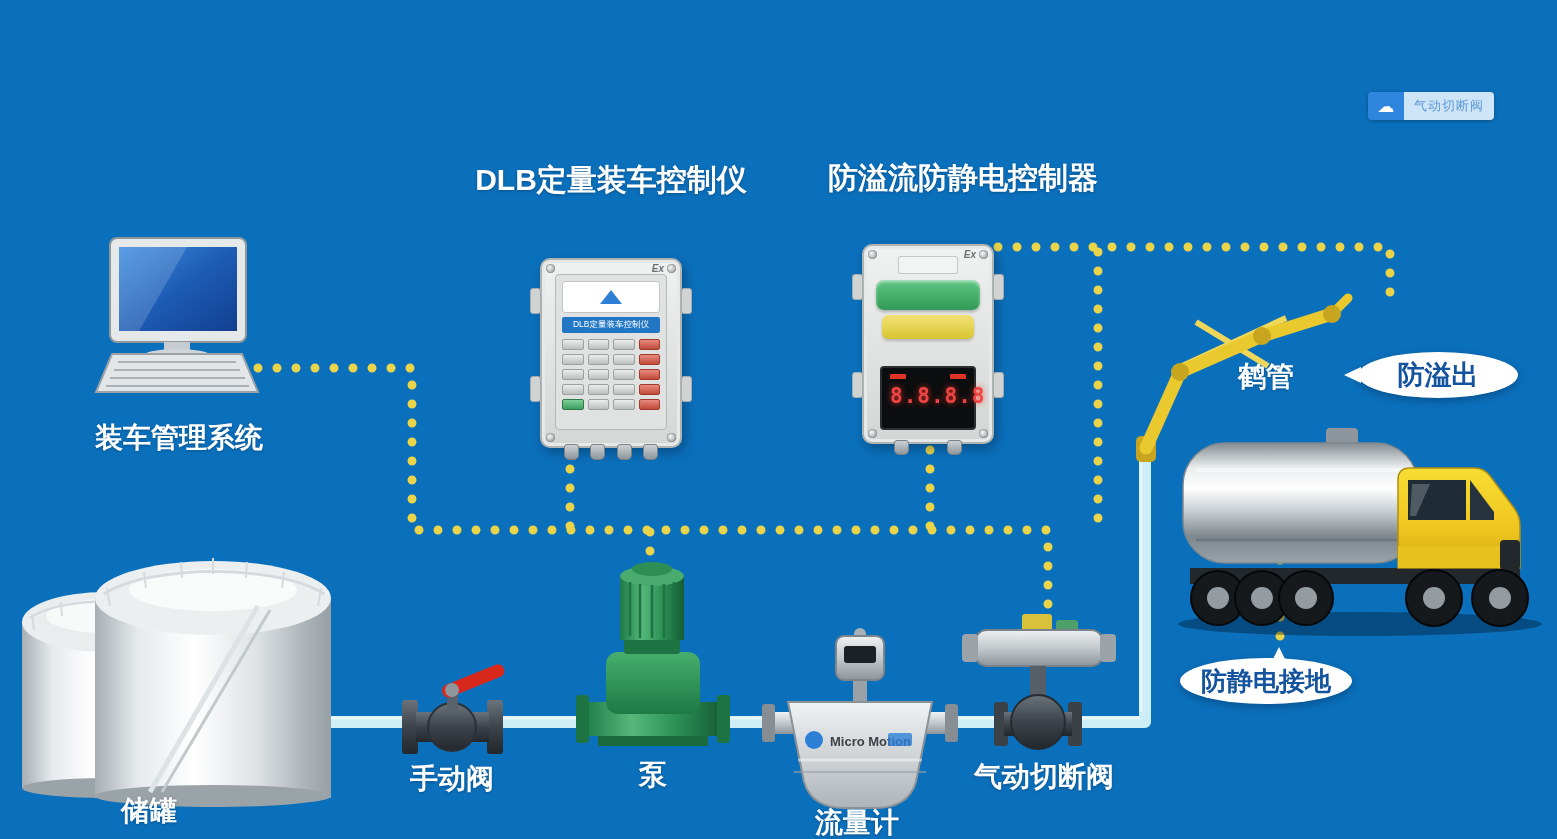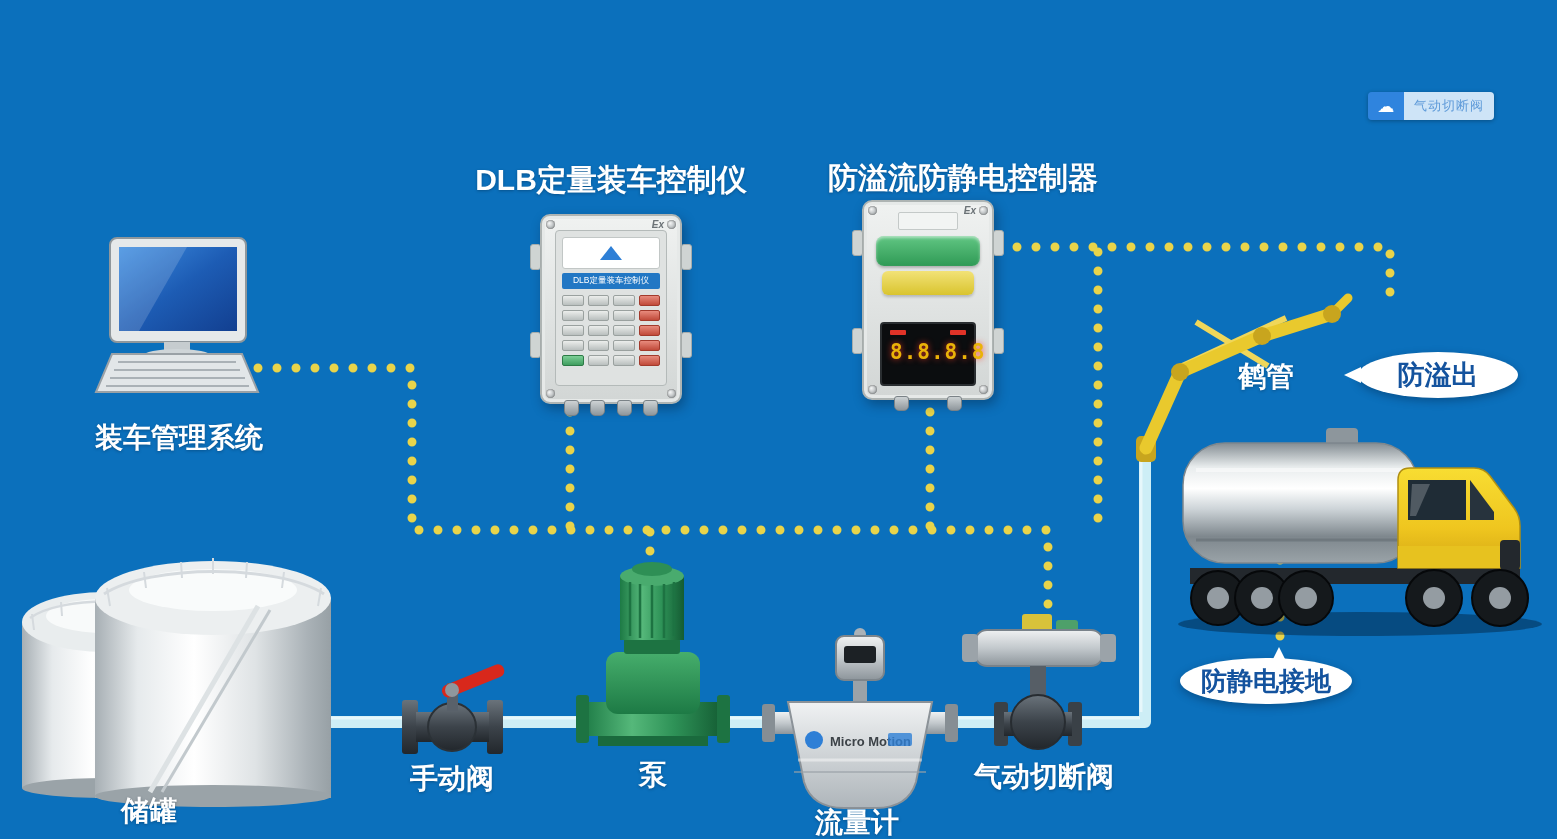--- a/index.html
+++ b/index.html
@@ -28,21 +28,21 @@
     display:flex; align-items:center; justify-content:center;
     color:#14539e; font-weight:800; box-shadow:0 3px 8px rgba(0,25,55,.35); }
   .callout .tail { position:absolute; width:0; height:0; }
   .tail-left { left:-14px; top:15px; border-top:8px solid transparent;
     border-bottom:8px solid transparent; border-right:17px solid #fff; }
   .tail-top { top:-11px; left:92px; border-left:7px solid transparent;
     border-right:7px solid transparent; border-bottom:14px solid #fff; }
 
   .device { position:absolute; background:linear-gradient(180deg,#f0f2f1,#d2d6d5);
     border:2px solid #aeb4b3; border-radius:10px;
-    box-shadow:inset 0 0 0 3px #e6e9e8, 3px 5px 12px rgba(0,20,40,.35); }
+    box-shadow:inset 0 0 0 3px #e6e9e8, 3px 5px 12px rgba(0,20,40,.35);margin-top:44px; }
   .screw { position:absolute; width:9px; height:9px; border-radius:50%;
     background:radial-gradient(circle at 35% 35%, #f6f7f7, #8e9598);
     box-shadow:inset 0 0 2px #555; }
   .s-tl{left:4px;top:4px} .s-tr{right:4px;top:4px} .s-bl{left:4px;bottom:4px} .s-br{right:4px;bottom:4px}
   .ear { position:absolute; width:11px; height:26px; background:#cfd4d3;
     border:1px solid #a6acab; border-radius:3px; }
   .ear-l{left:-12px;top:28px} .ear-r{right:-12px;top:28px}
   .ear-lb{left:-12px;bottom:44px} .ear-rb{right:-12px;bottom:44px}
   .ex { position:absolute; top:3px; right:16px; font-size:10px; font-weight:700;
     font-style:italic; color:#6b7276; }
@@ -73,21 +73,21 @@
   .ovf-tag { height:18px; margin:10px 34px 6px; background:#f2f4f3;
     border:1px solid #c4c9c8; border-radius:2px; }
   .ovf-green { height:30px; margin:0 12px; background:linear-gradient(#61c683,#2f9a55);
     border-radius:8px; box-shadow:inset 0 2px 3px rgba(255,255,255,.5), 0 2px 3px rgba(0,0,0,.25); }
   .ovf-yellow { height:24px; margin:5px 18px 0; background:linear-gradient(#f2e277,#d9c42e);
     border-radius:6px; box-shadow:0 2px 3px rgba(0,0,0,.2); }
   .ovf-display { position:absolute; left:16px; right:16px; top:120px; height:64px;
     background:#0b0d0f; border-radius:4px; border:2px solid #2a2e31; padding:6px 8px; }
   .ovf-leds { display:flex; justify-content:space-between; margin-bottom:5px; }
   .ovf-leds i { width:16px; height:5px; background:#e03328; border-radius:1px; }
-  .ovf-digits { color:#eab308; font-family:"DejaVu Sans Mono",monospace; font-size:21px;
+  .ovf-digits { color:#ef4444; font-family:"DejaVu Sans Mono",monospace; font-size:21px;
     font-weight:700; text-align:center; letter-spacing:1px;
     text-shadow:0 0 6px rgba(255,60,40,.8); }
 </style>
 </head>
 <body>
 
 <div class="stage">
 
   <svg class="scene" width="1557" height="839" viewBox="0 0 1557 839">
     <defs>

